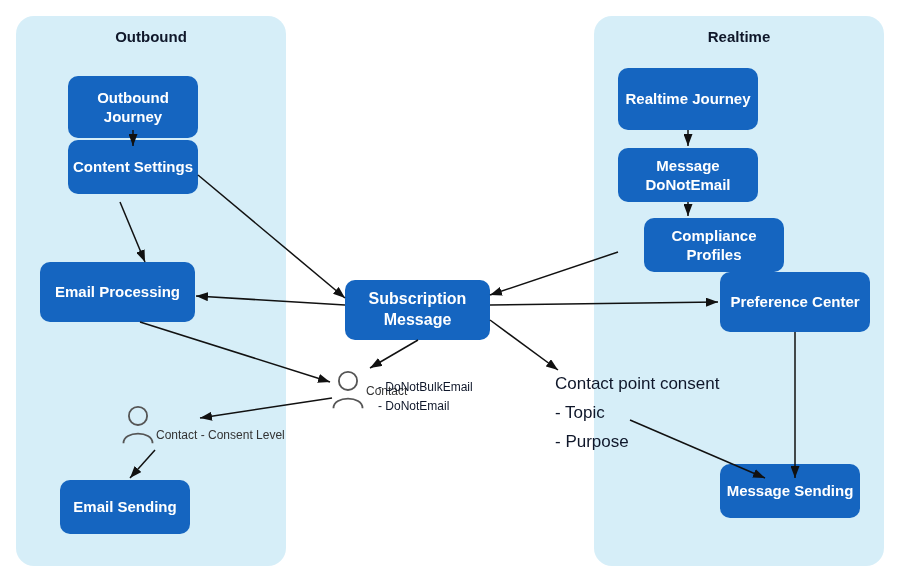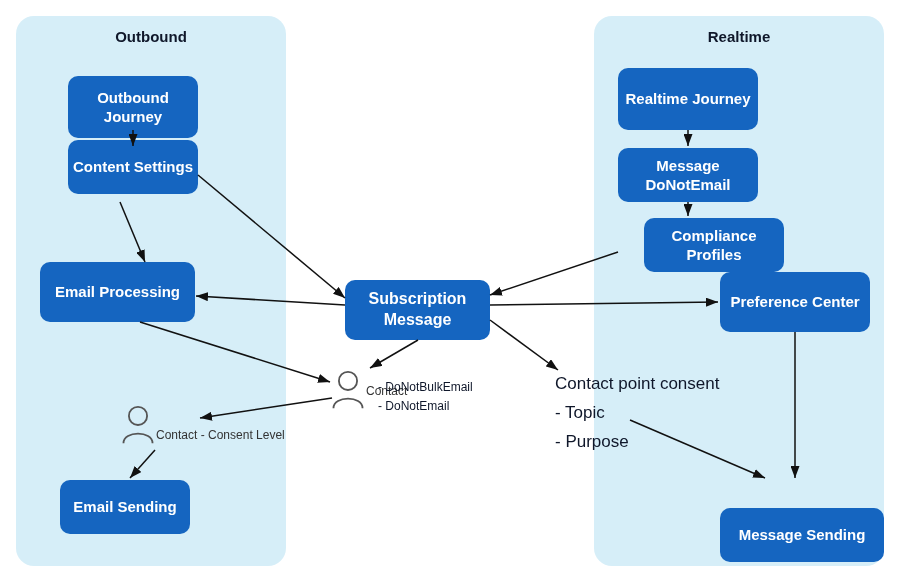--- a/index.html
+++ b/index.html
@@ -129,21 +129,21 @@
 
 <div class="blue-box" style="left:618px; top:148px; width:140px; height:54px; font-size:15px;">Message
 DoNotEmail</div>
 
 <div class="blue-box" style="left:644px; top:218px; width:140px; height:54px; font-size:15px;">Compliance
 Profiles</div>
 
 <div class="blue-box" style="left:720px; top:272px; width:150px; height:60px; font-size:15px;">Preference
 Center</div>
 
-<div class="blue-box" style="left:720px; top:508px; width:164px; height:54px; font-size:15px;">Message
+<div class="blue-box" style="left:720px; top:464px; width:140px; height:54px; font-size:15px;">Message
 Sending</div>
 
 <div class="person-icon" style="left:330px; top:370px;">
   <svg class="person-svg" viewBox="0 0 36 44" fill="none" xmlns="http://www.w3.org/2000/svg">
     <circle cx="18" cy="12" r="10" stroke="#555" stroke-width="2" fill="none"></circle>
     <path d="M2 42 C2 28 34 28 34 42" stroke="#555" stroke-width="2" fill="none"></path>
   </svg>
   <span style="font-size:12px; margin-top:2px;">Contact</span>
 </div>
 

